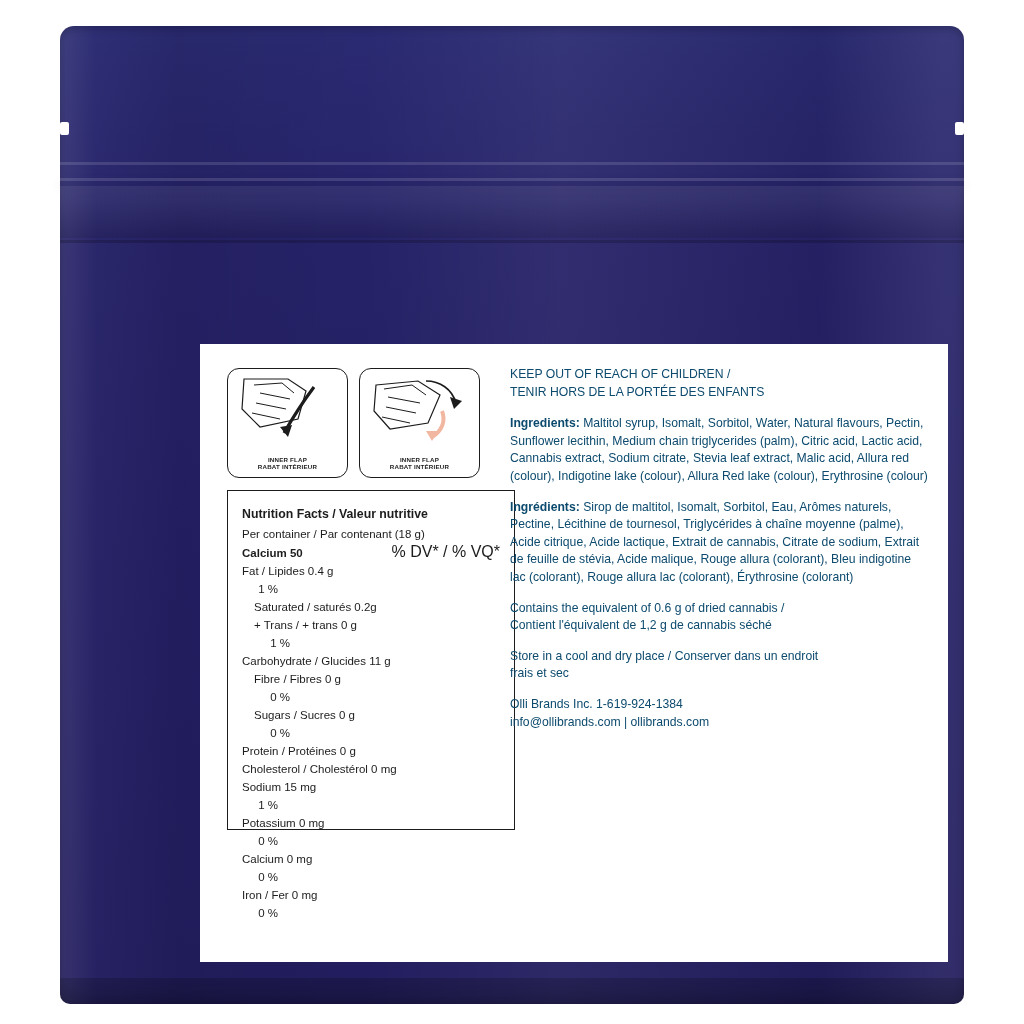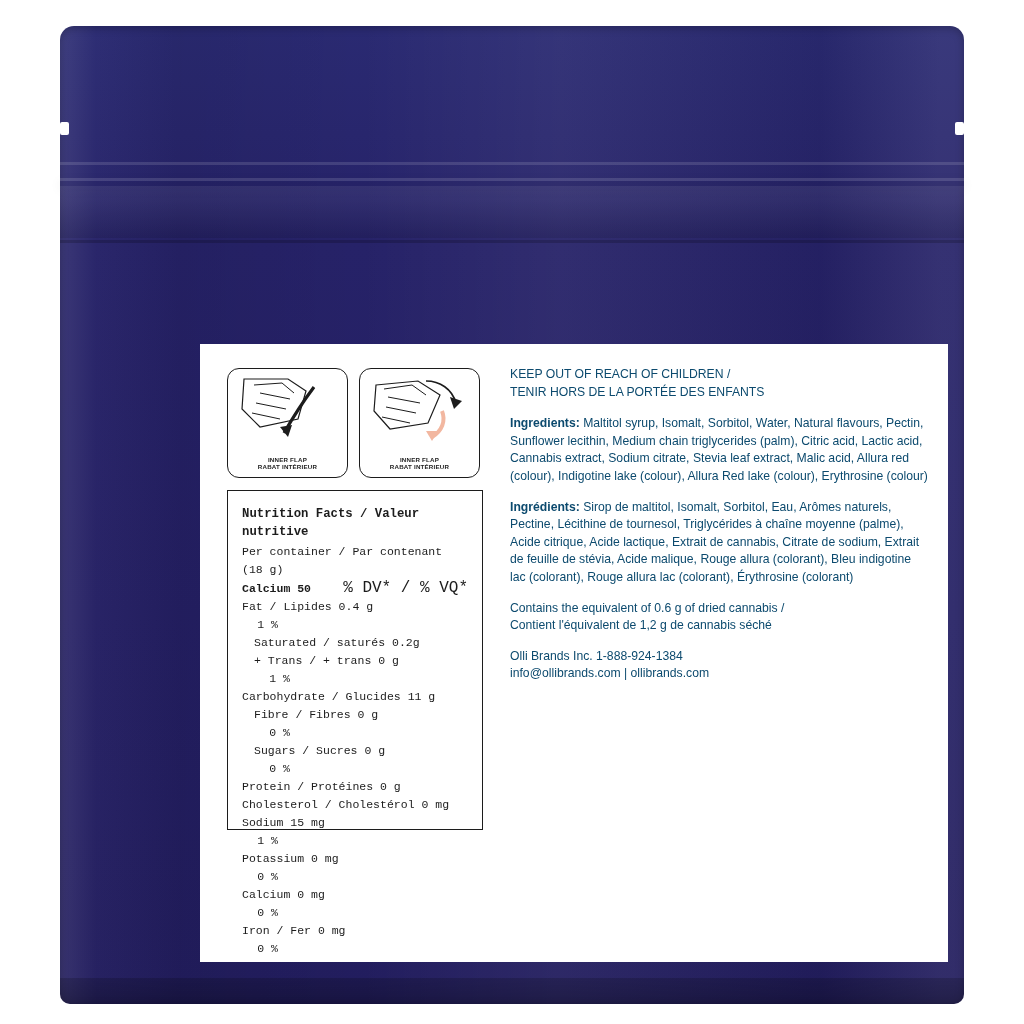--- a/index.html
+++ b/index.html
@@ -129,28 +129,27 @@
     letter-spacing: 0.2px;
     font-weight: 700;
     color: #1c1c1c;
   }
 
   
   .nutrition {
     position: absolute;
     left: 27px;
     top: 146px;
-    width: 256px;
+    width: 288px;
     height: 340px;
     border: 1.4px solid #1c1c1c;
     box-sizing: border-box;
     padding: 14px 14px 0 14px;
     font-size: 11.5px;
     line-height: 18px;
-    font-family: Liberation Mono, monospace;
   }
   .nf-title {
     font-weight: 700;
     font-size: 12.3px;
     margin-bottom: 2px;
   }
   .nf-row {
     display: flex;
     justify-content: space-between;
     align-items: baseline;
@@ -320,23 +319,27 @@
         <p>
           <b>Ingrédients:</b><span> Sirop de maltitol, Isomalt, Sorbitol, Eau, Arômes naturels, Pectine, Lécithine de tournesol, Triglycérides à chaîne moyenne (palme), Acide citrique, Acide lactique, Extrait de cannabis, Citrate de sodium, Extrait de feuille de stévia, Acide malique, Rouge allura (colorant), Bleu indigotine lac (colorant), Rouge allura lac (colorant), Érythrosine (colorant)</span>
         </p>
 
 
         <p>
           <span>Contains the equivalent of 0.6 g of dried cannabis /</span><br>
           <span>Contient l'équivalent de 1,2 g de cannabis séché</span>
         </p>
 
-
-        <p>
-          <span>Olli Brands Inc. 1-888-924-1384</span><br>
+        <p>
+          <span>Store in a cool and dry place / Conserver dans un endroit</span><br>
+          <span>frais et sec</span>
+        </p>
+
+        <p>
+          <span>Olli Brands Inc. 1-619-924-1384</span><br>
           <span>info@ollibrands.com | ollibrands.com</span>
         </p>
 
       </div>
 
     </div>
   </div>
 
 </div>
 

